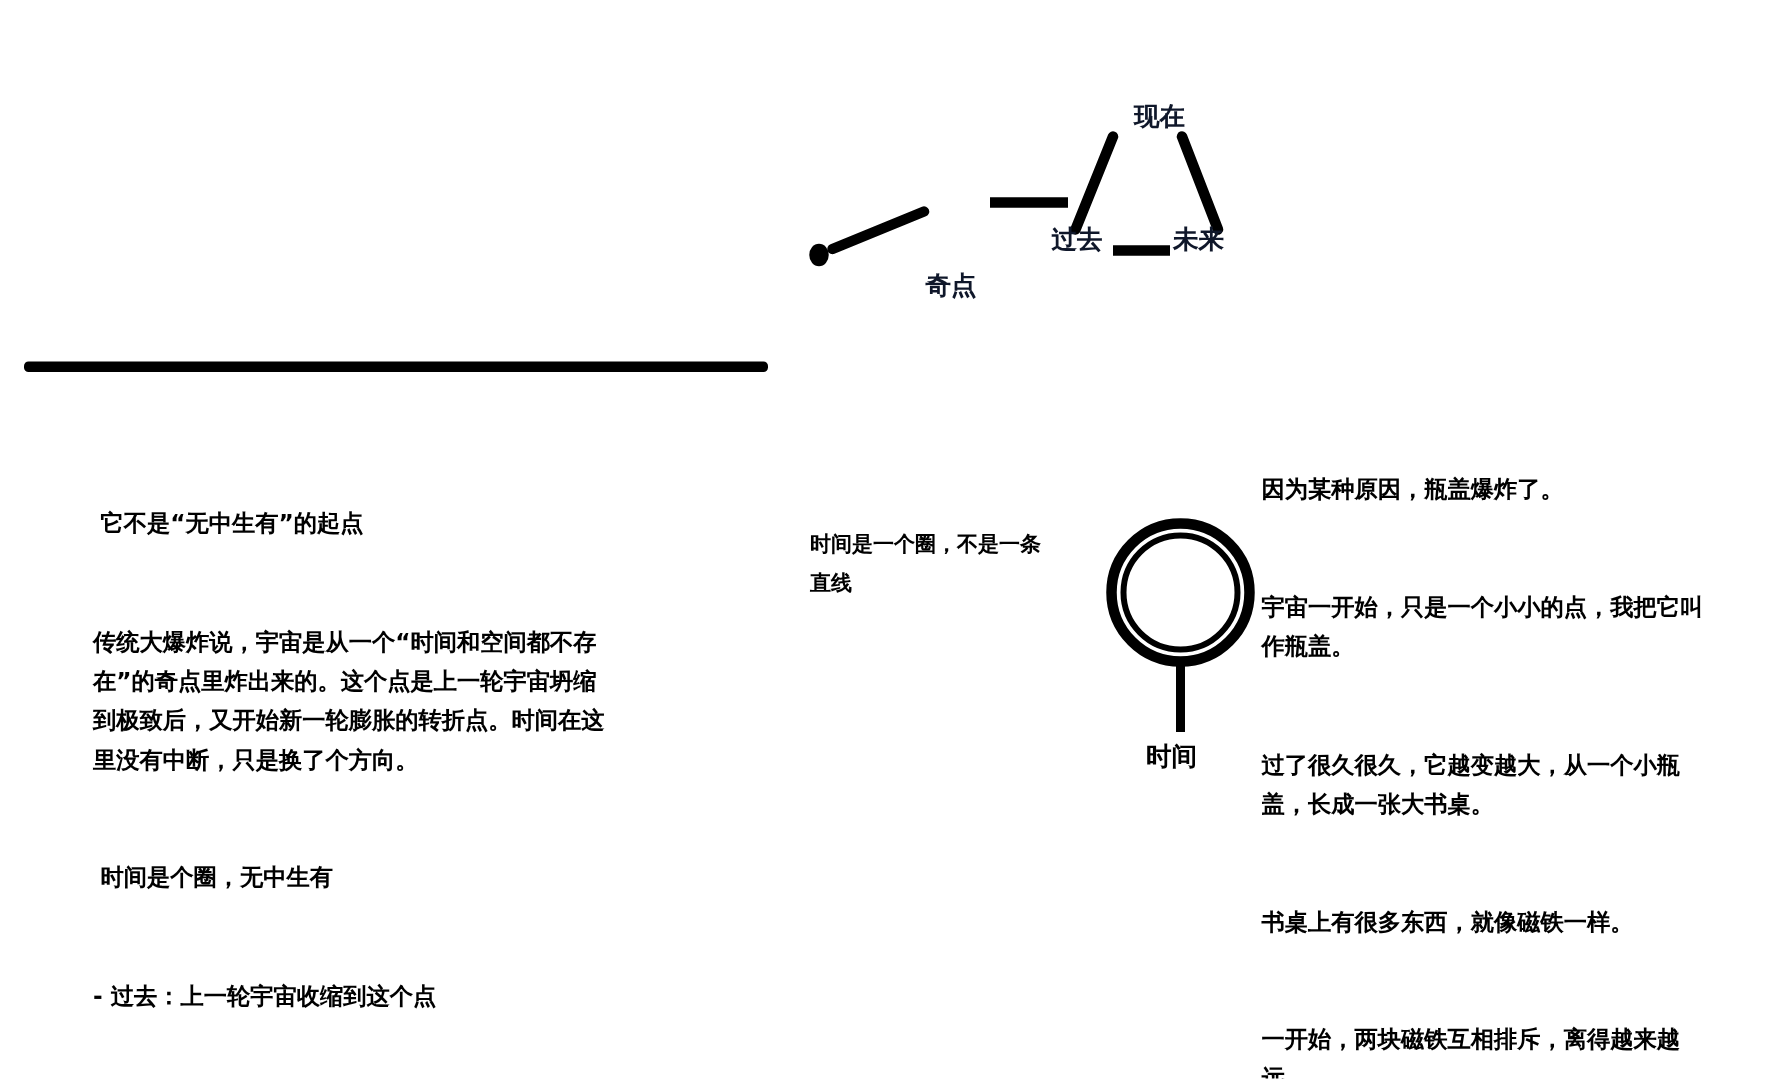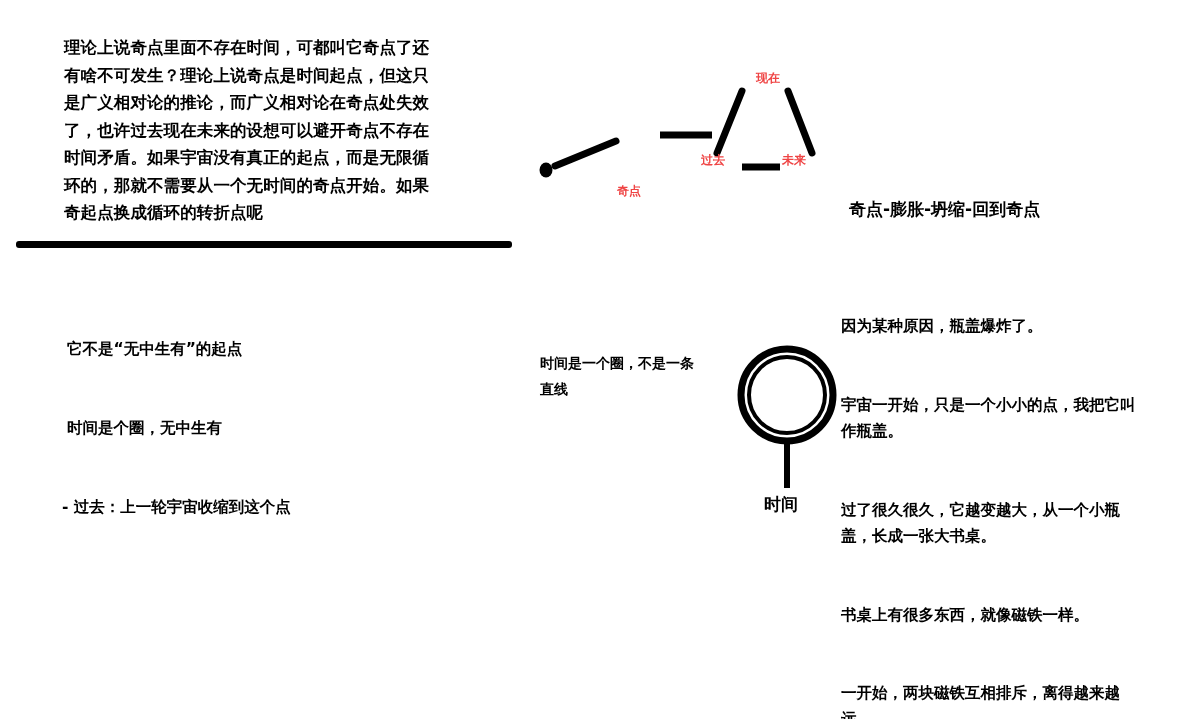--- a/index.html
+++ b/index.html
@@ -93,23 +93,23 @@
     width: 340px;
     height: 185px;
   }
   #singularity-diagram svg {
     position: absolute;
     left: 0; top: 0;
   }
   .diagram-label {
     position: absolute;
     font-weight: bold;
-    font-size: 12px;
+    font-size: 17px;
     line-height: 17px;
-    color: #ef4444;
+    color: #0f172a;
     white-space: nowrap;
   }
   #label-singularity { left: 97px;  top: 128px; }
   #label-present     { left: 236px; top: 15px;  }
   #label-past        { left: 181px; top: 97px;  }
   #label-future      { left: 262px; top: 97px;  }
 
   
   #cycle-caption {
     position: absolute;
@@ -148,21 +148,20 @@
     width: 165px;
     font-size: 14px;
     line-height: 26.2px;
   }
 </style>
 </head>
 <body>
 
 <div class="canvas">
 
-  <div class="tblock" id="intro-text">理论上说奇点里面不存在时间，可都叫它奇点了还有啥不可发生？理论上说奇点是时间起点，但这只是广义相对论的推论，而广义相对论在奇点处失效了，也许过去现在未来的设想可以避开奇点不存在时间矛盾。如果宇宙没有真正的起点，而是无限循环的，那就不需要从一个无时间的奇点开始。如果奇起点换成循环的转折点呢</div>
 
   <div id="divider"></div>
 
   <div id="singularity-diagram">
     <svg width="340" height="185" viewBox="0 0 340 185">
 
       <ellipse cx="26" cy="115" rx="6.5" ry="7.5" fill="#000"></ellipse>
 
       <line x1="35" y1="111" x2="96" y2="86" stroke="#000" stroke-width="7" stroke-linecap="round"></line>
 
@@ -174,24 +173,24 @@
 
       <line x1="222" y1="112" x2="260" y2="112" stroke="#000" stroke-width="7" stroke-linecap="butt"></line>
     </svg>
 
     <span class="diagram-label" id="label-singularity">奇点</span>
     <span class="diagram-label" id="label-present">现在</span>
     <span class="diagram-label" id="label-past">过去</span>
     <span class="diagram-label" id="label-future">未来</span>
   </div>
 
-  <div id="cycle-caption">奇点-膨胀-坍缩-回到奇点</div>
 
   <div class="tblock" id="left-column">
     <p class="indent">它不是“无中生有”的起点</p>
+    <p>传统大爆炸说，宇宙是从一个“时间和空间都不存在”的奇点里炸出来的。这个点是上一轮宇宙坍缩到极致后，又开始新一轮膨胀的转折点。时间在这里没有中断，只是换了个方向。</p>
     <p class="indent">时间是个圈，无中生有</p>
     <p>- 过去：上一轮宇宙收缩到这个点</p>
     
     
     
     
     
   </div>
 
   <div class="tblock" id="loop-caption">时间是一个圈，不是一条直线</div>

